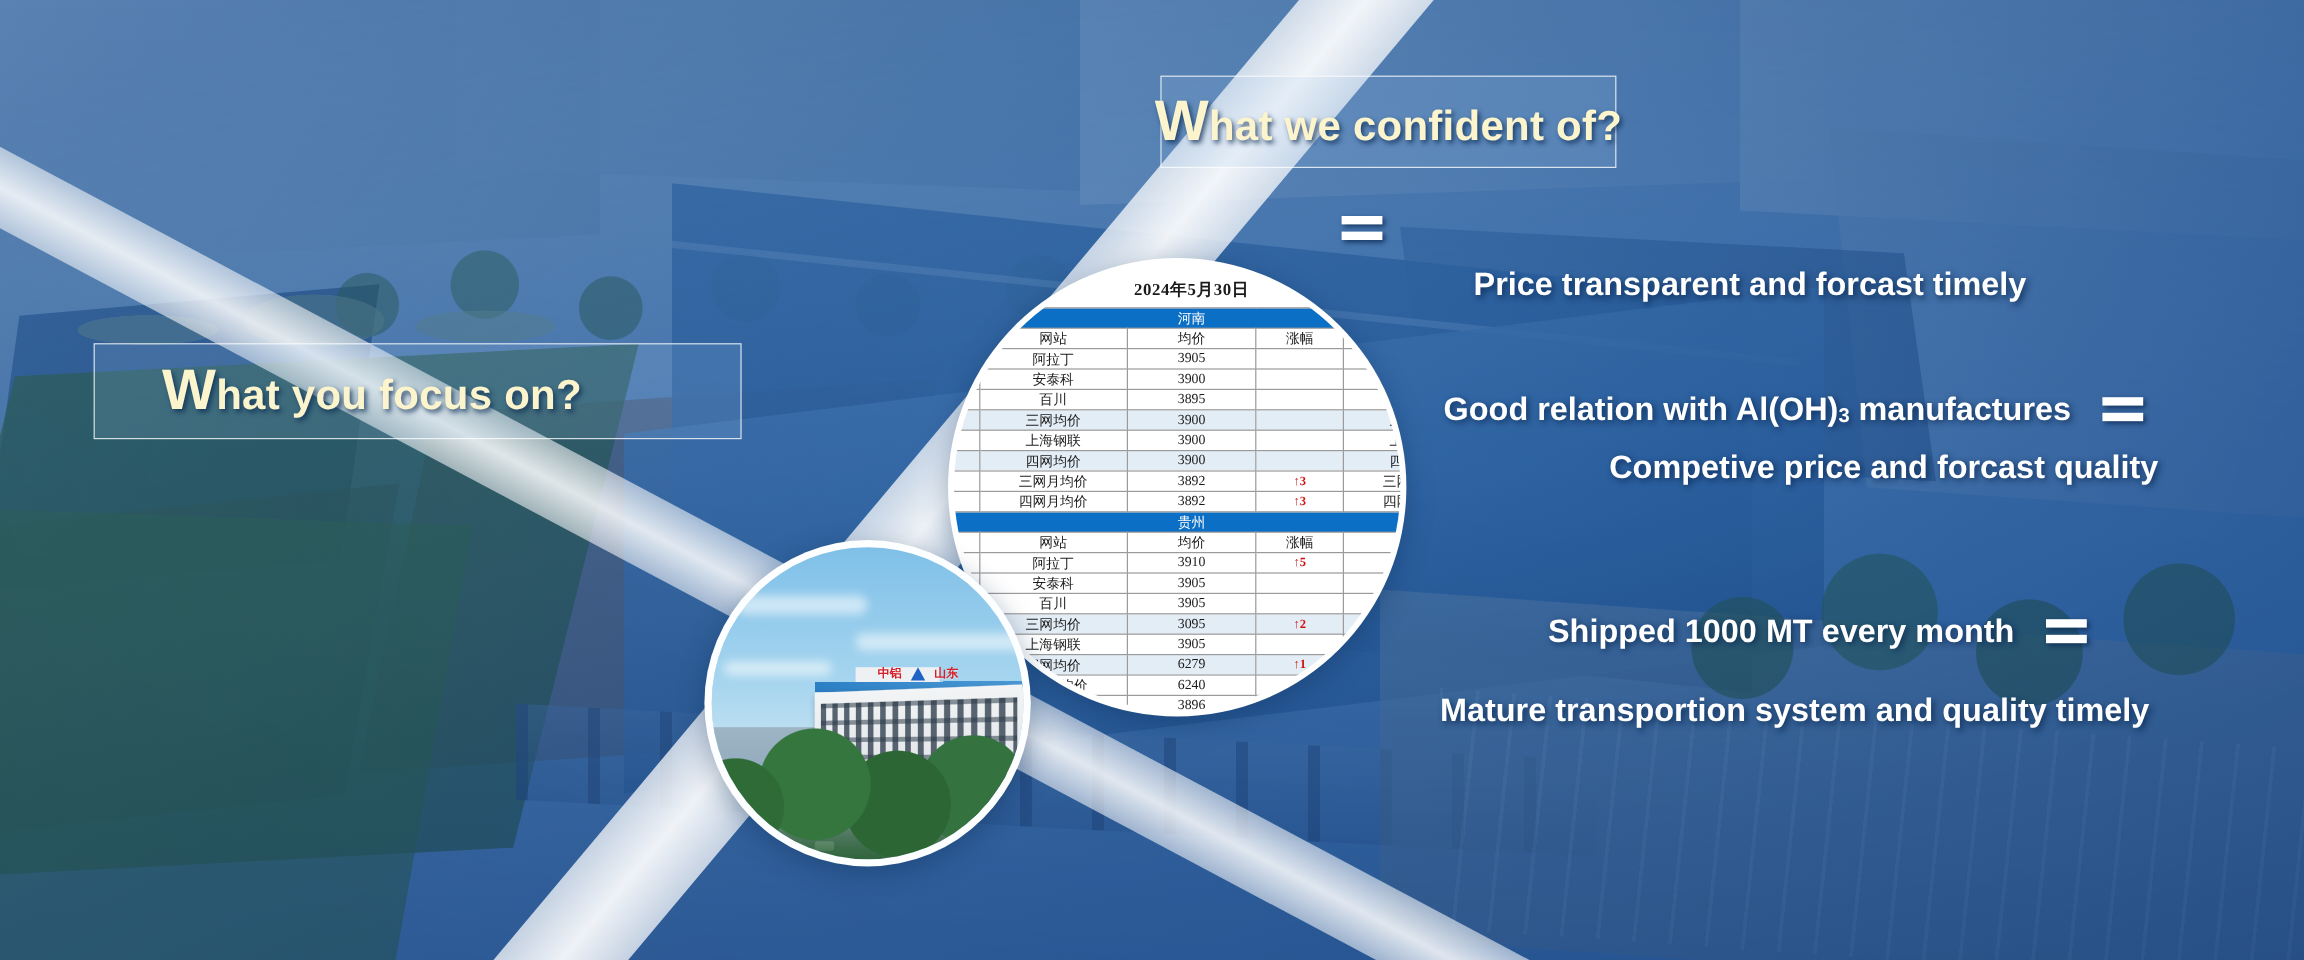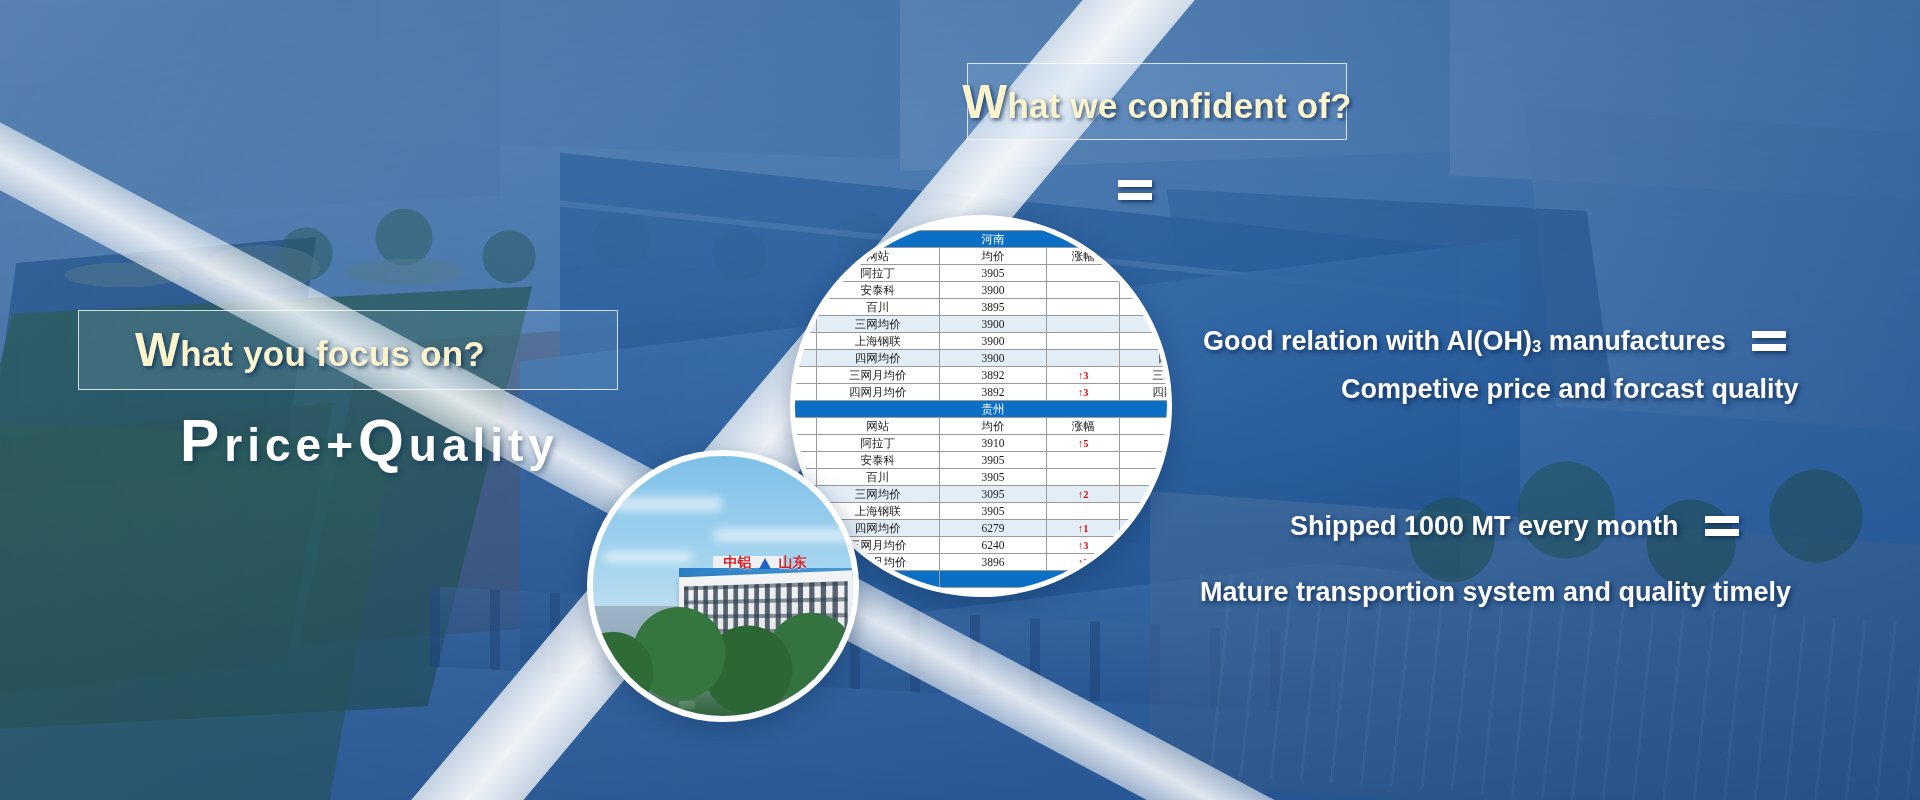--- a/index.html
+++ b/index.html
@@ -149,21 +149,20 @@
 
   #box-confident {
     left: 967px; top: 63px; width: 380px; height: 77px;
     justify-content: center;
   }
   #box-confident .title-text { font-size: 35px; }
 
   #box-focus {
     left: 78px; top: 286px; width: 540px; height: 80px;
     padding-left: 56px;
-    margin-top: 24px;
   }
   #box-focus .title-text { font-size: 35px; }
 
   
   #price-quality {
     position: absolute;
     left: 180px; top: 412px;
     color: #ffffff;
     font-weight: bold;
     font-size: 46px;
@@ -297,21 +296,21 @@
     background:#eef1f3;
   }
   .ph-win {
     position:absolute; inset: 10px 6px 4px 6px;
     background:
       repeating-linear-gradient(90deg, rgba(45,60,75,.78) 0 5px, transparent 5px 11px),
       repeating-linear-gradient(180deg, rgba(45,60,75,.55) 0 4px, transparent 4px 15px);
   }
   .ph-sign { position:absolute; top:98px; left:92px; width:160px;
     display:flex; align-items:center; justify-content:center; gap:7px;
-    font-family:"DejaVu Sans", sans-serif; font-size:14px; font-weight:bold; color:#d61f26;
+    font-family:"DejaVu Sans", sans-serif; font-size:10px; font-weight:bold; color:#d61f26;
     text-shadow: 0 1px 1px rgba(255,255,255,.6); z-index:3; }
   .ph-logo { width:13px; height:11px; position:relative; }
   .ph-logo::before{ content:""; position:absolute; left:0; bottom:0;
     border-left:6.5px solid transparent; border-right:6.5px solid transparent;
     border-bottom:11px solid #1f63c4; }
   .ph-trees {
     position:absolute; left:-10px; bottom:-6px; width:300px; height:118px;
     background:
       radial-gradient(circle at 10% 58%, #2f6b37 0 40px, transparent 41px),
       radial-gradient(circle at 32% 42%, #35763f 0 46px, transparent 47px),
@@ -372,48 +371,47 @@
       <span class="cap">W</span><span>hat you focus on?</span>
     </div>
   </div>
 
   <div class="title-box" id="box-confident">
     <div class="title-text">
       <span class="cap">W</span><span>hat we confident of?</span>
     </div>
   </div>
 
-  <div id="price-quality">
-    <span class="cap">P</span><span>rice+</span><span class="cap">Q</span><span>uality</span>
-  </div>
 
   <div class="feature" id="feat-1">
     <div class="line1">
       <span class="eq-icon"></span>
     </div>
+    <div class="line2">Price transparent and forcast timely</div>
   </div>
 
   <div class="feature" id="feat-2">
     <div class="line1">
       <span><span>Good relation with Al(OH)</span><sub>3</sub><span> manufactures</span></span>
       <span class="eq-icon"></span>
     </div>
     <div class="line2">Competive price and forcast quality</div>
   </div>
 
   <div class="feature" id="feat-3">
     <div class="line1">
       <span>Shipped 1000 MT every month</span>
       <span class="eq-icon"></span>
     </div>
     <div class="line2">Mature transportion system and quality timely</div>
   </div>
 
   <div class="circle" id="circle-table">
     <div class="sheet">
+      <div class="sheet-title">2024年5月30日</div>
       <table class="px">
         <colgroup>
           <col class="colw-a">
             <col class="colw-b">
             <col class="colw-c">
             <col class="colw-a">
             <col class="colw-b">
         </colgroup>
         <tbody id="table-body">
             <tr class="region-bar">

